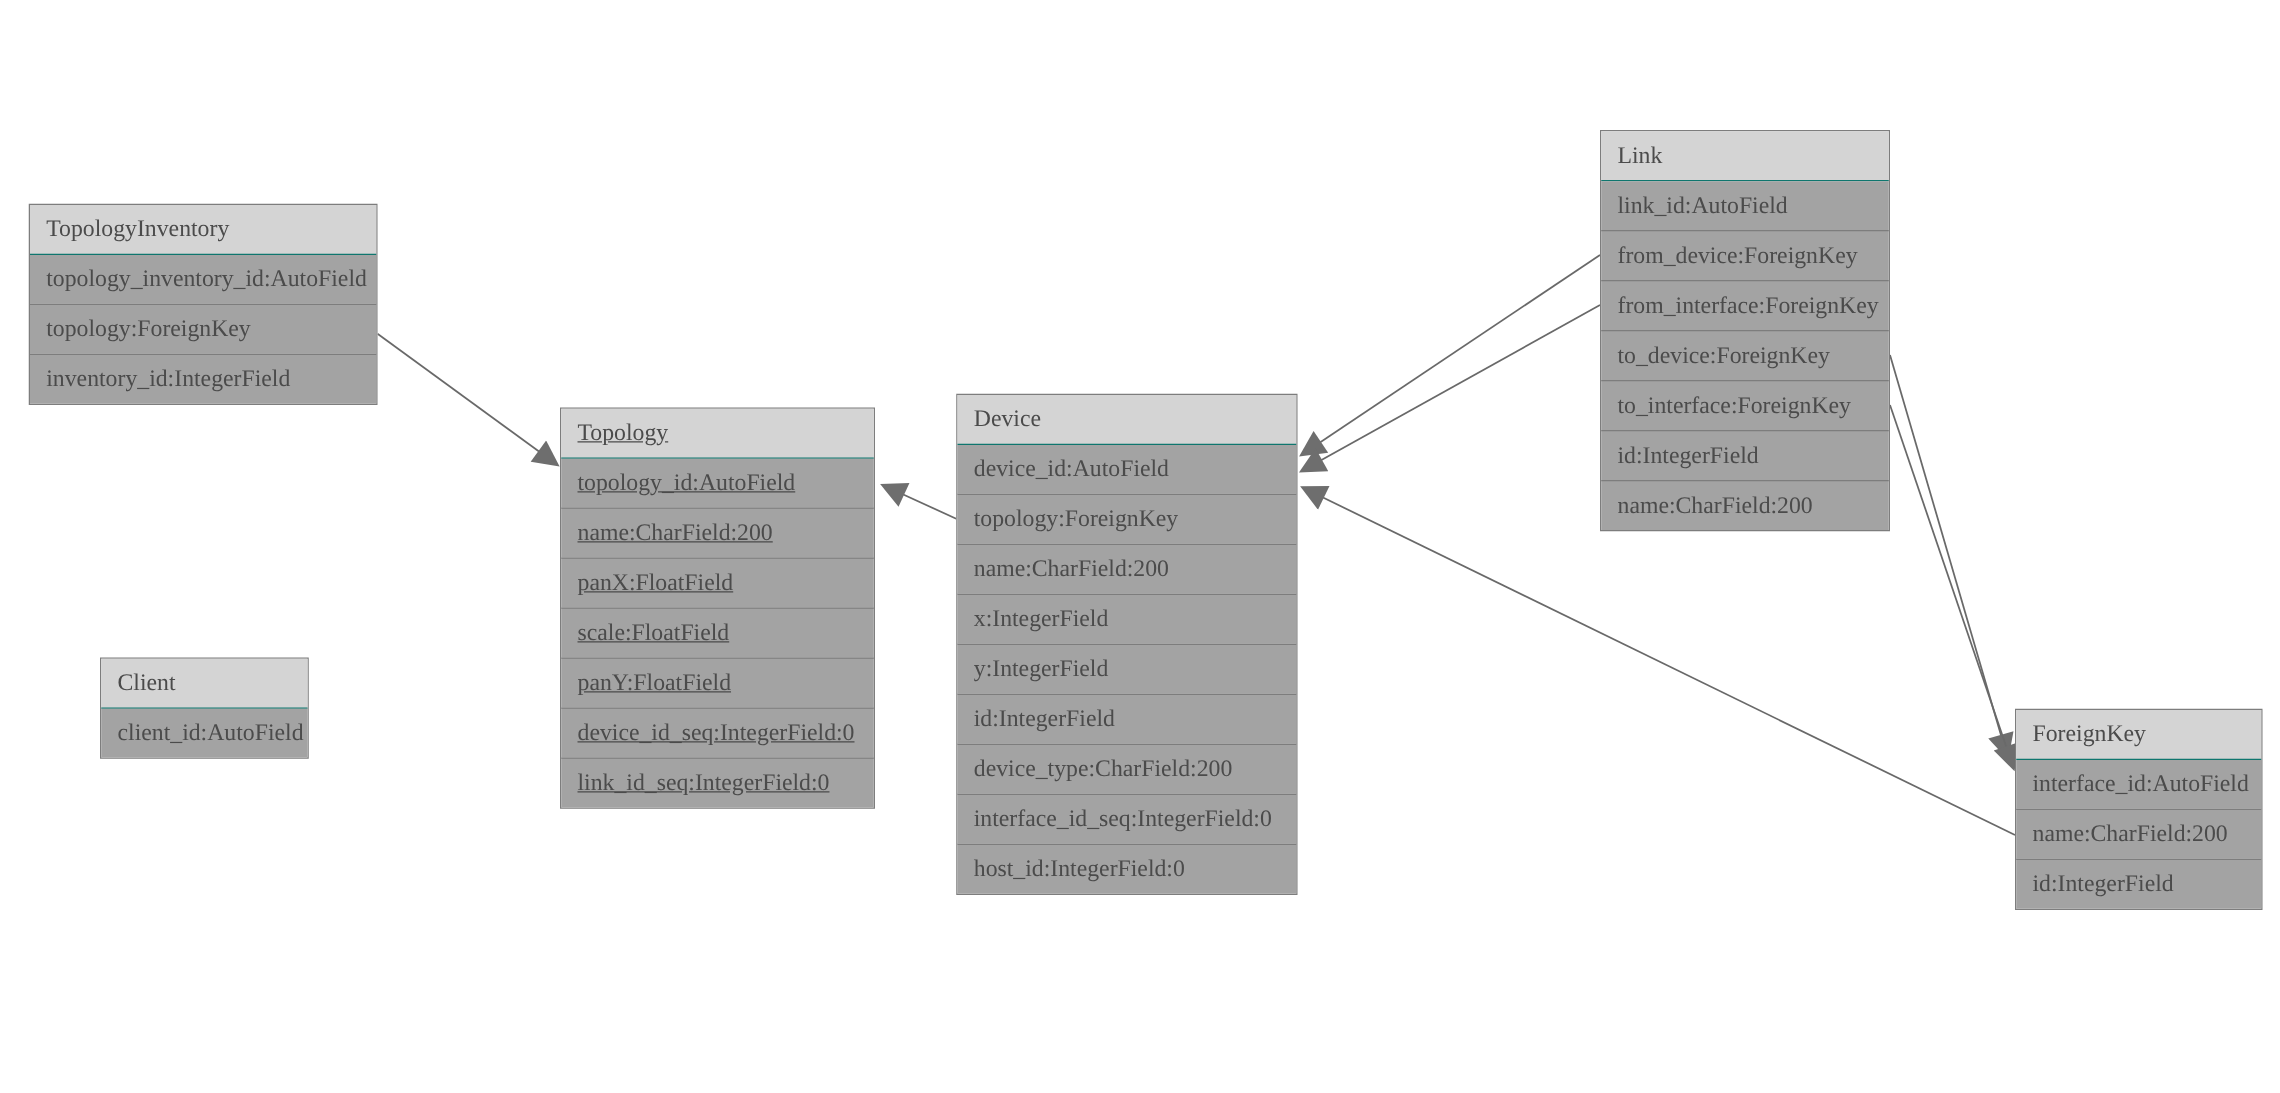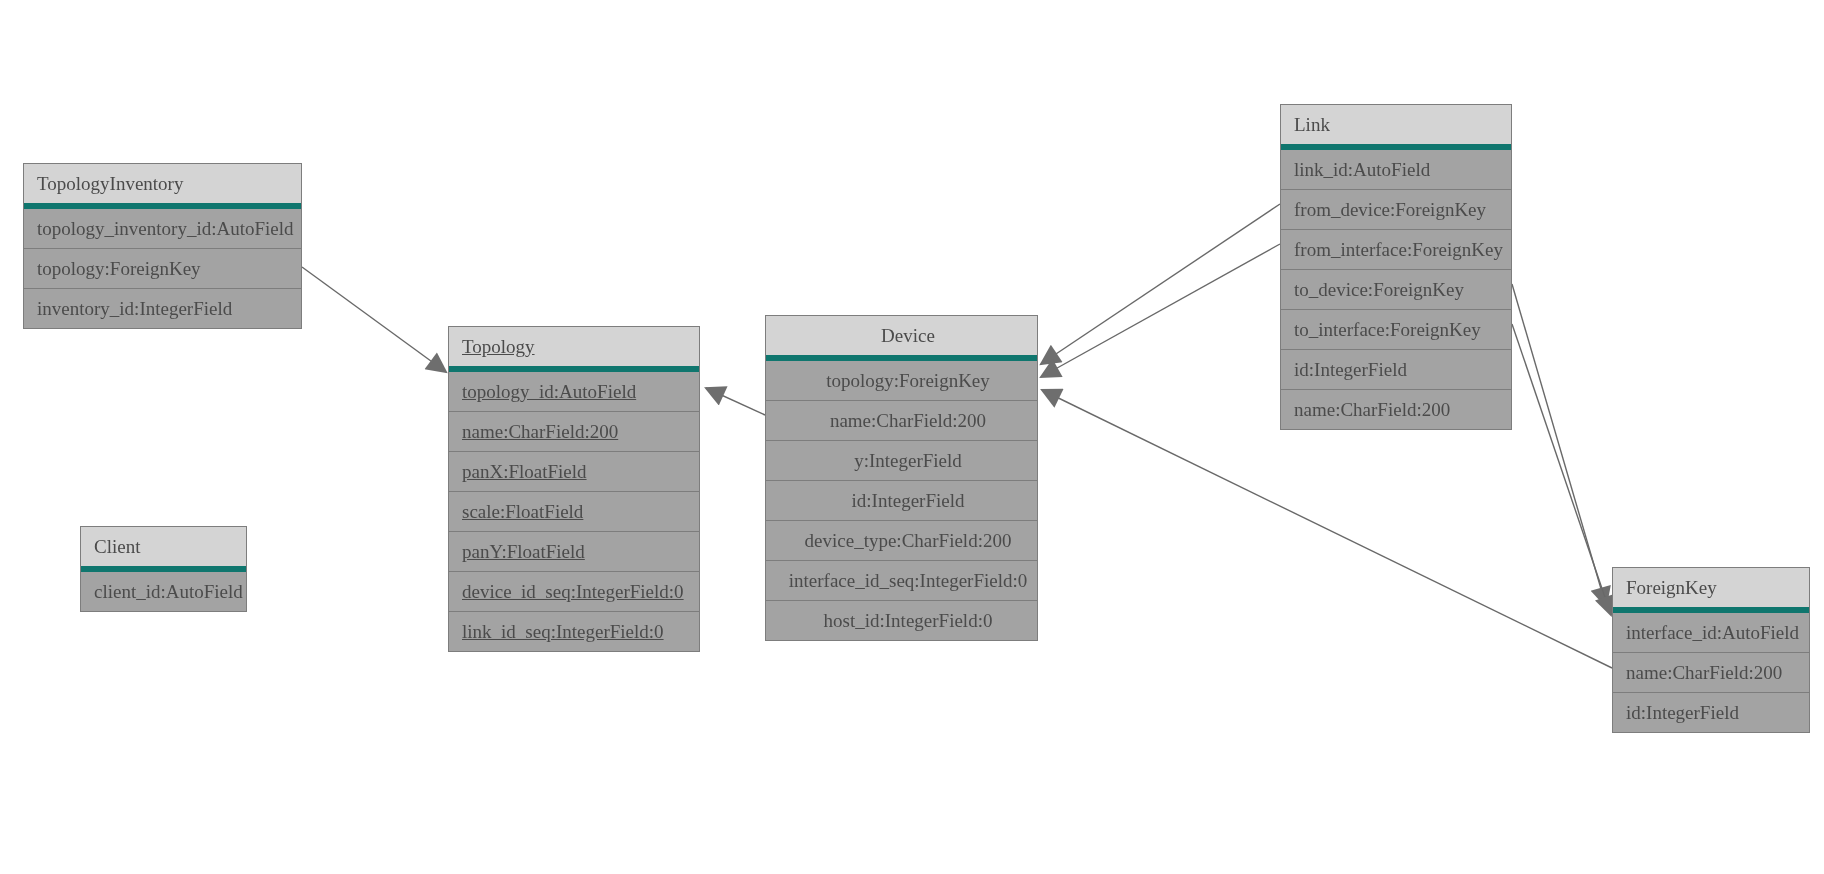--- a/index.html
+++ b/index.html
@@ -28,42 +28,42 @@
     border: 1px solid #7d7d7d;
     background: #ffffff;
     box-sizing: border-box;
     color: #4b4b4b;
     font-size: 19px;
   }
   .entity-table .thead {
     height: 39px;
     line-height: 39px;
     background: #d4d4d4;
-    border-bottom: 6px solid #0f766e;
+    border-bottom: 1px solid #0f766e;
     padding-left: 13px;
     white-space: nowrap;
     overflow: hidden;
   }
   .entity-table .row {
     height: 39px;
     line-height: 39px;
     border-top: 1px solid #7d7d7d;
     padding-left: 13px;
     white-space: nowrap;
     overflow: hidden;
     background: #a3a3a3;
   }
   .entity-table .rows .row:first-child {
     border-top: none;
   }
   
   #tbl-topology-inventory { left: 23px;   top: 163px; width: 279px; }
   #tbl-topology           { left: 448px;  top: 326px; width: 252px; text-decoration: underline; }
   #tbl-client             { left: 80px;   top: 526px; width: 167px; }
-  #tbl-device             { left: 765px;  top: 315px; width: 273px; text-align: center; }
+  #tbl-device             { left: 765px;  top: 315px; width: 273px; }
   #tbl-link               { left: 1280px; top: 104px; width: 232px; }
   #tbl-interface          { left: 1612px; top: 567px; width: 198px; }
 </style>
 </head>
 <body>
 
 <div class="canvas">
 
   <svg class="relations-layer" width="1824" height="874" viewBox="0 0 1824 874" xmlns="http://www.w3.org/2000/svg">
     <defs>
@@ -107,22 +107,24 @@
   <div class="entity-table" id="tbl-client">
     <div class="thead">Client</div>
     <div class="rows">
         <div class="row">client_id:AutoField</div>
       </div>
   </div>
 
   <div class="entity-table" id="tbl-device">
     <div class="thead">Device</div>
     <div class="rows">
+        <div class="row">device_id:AutoField</div>
         <div class="row">topology:ForeignKey</div>
         <div class="row">name:CharField:200</div>
+        <div class="row">x:IntegerField</div>
         <div class="row">y:IntegerField</div>
         <div class="row">id:IntegerField</div>
         <div class="row">device_type:CharField:200</div>
         <div class="row">interface_id_seq:IntegerField:0</div>
         <div class="row">host_id:IntegerField:0</div>
       </div>
   </div>
 
   <div class="entity-table" id="tbl-link">
     <div class="thead">Link</div>

